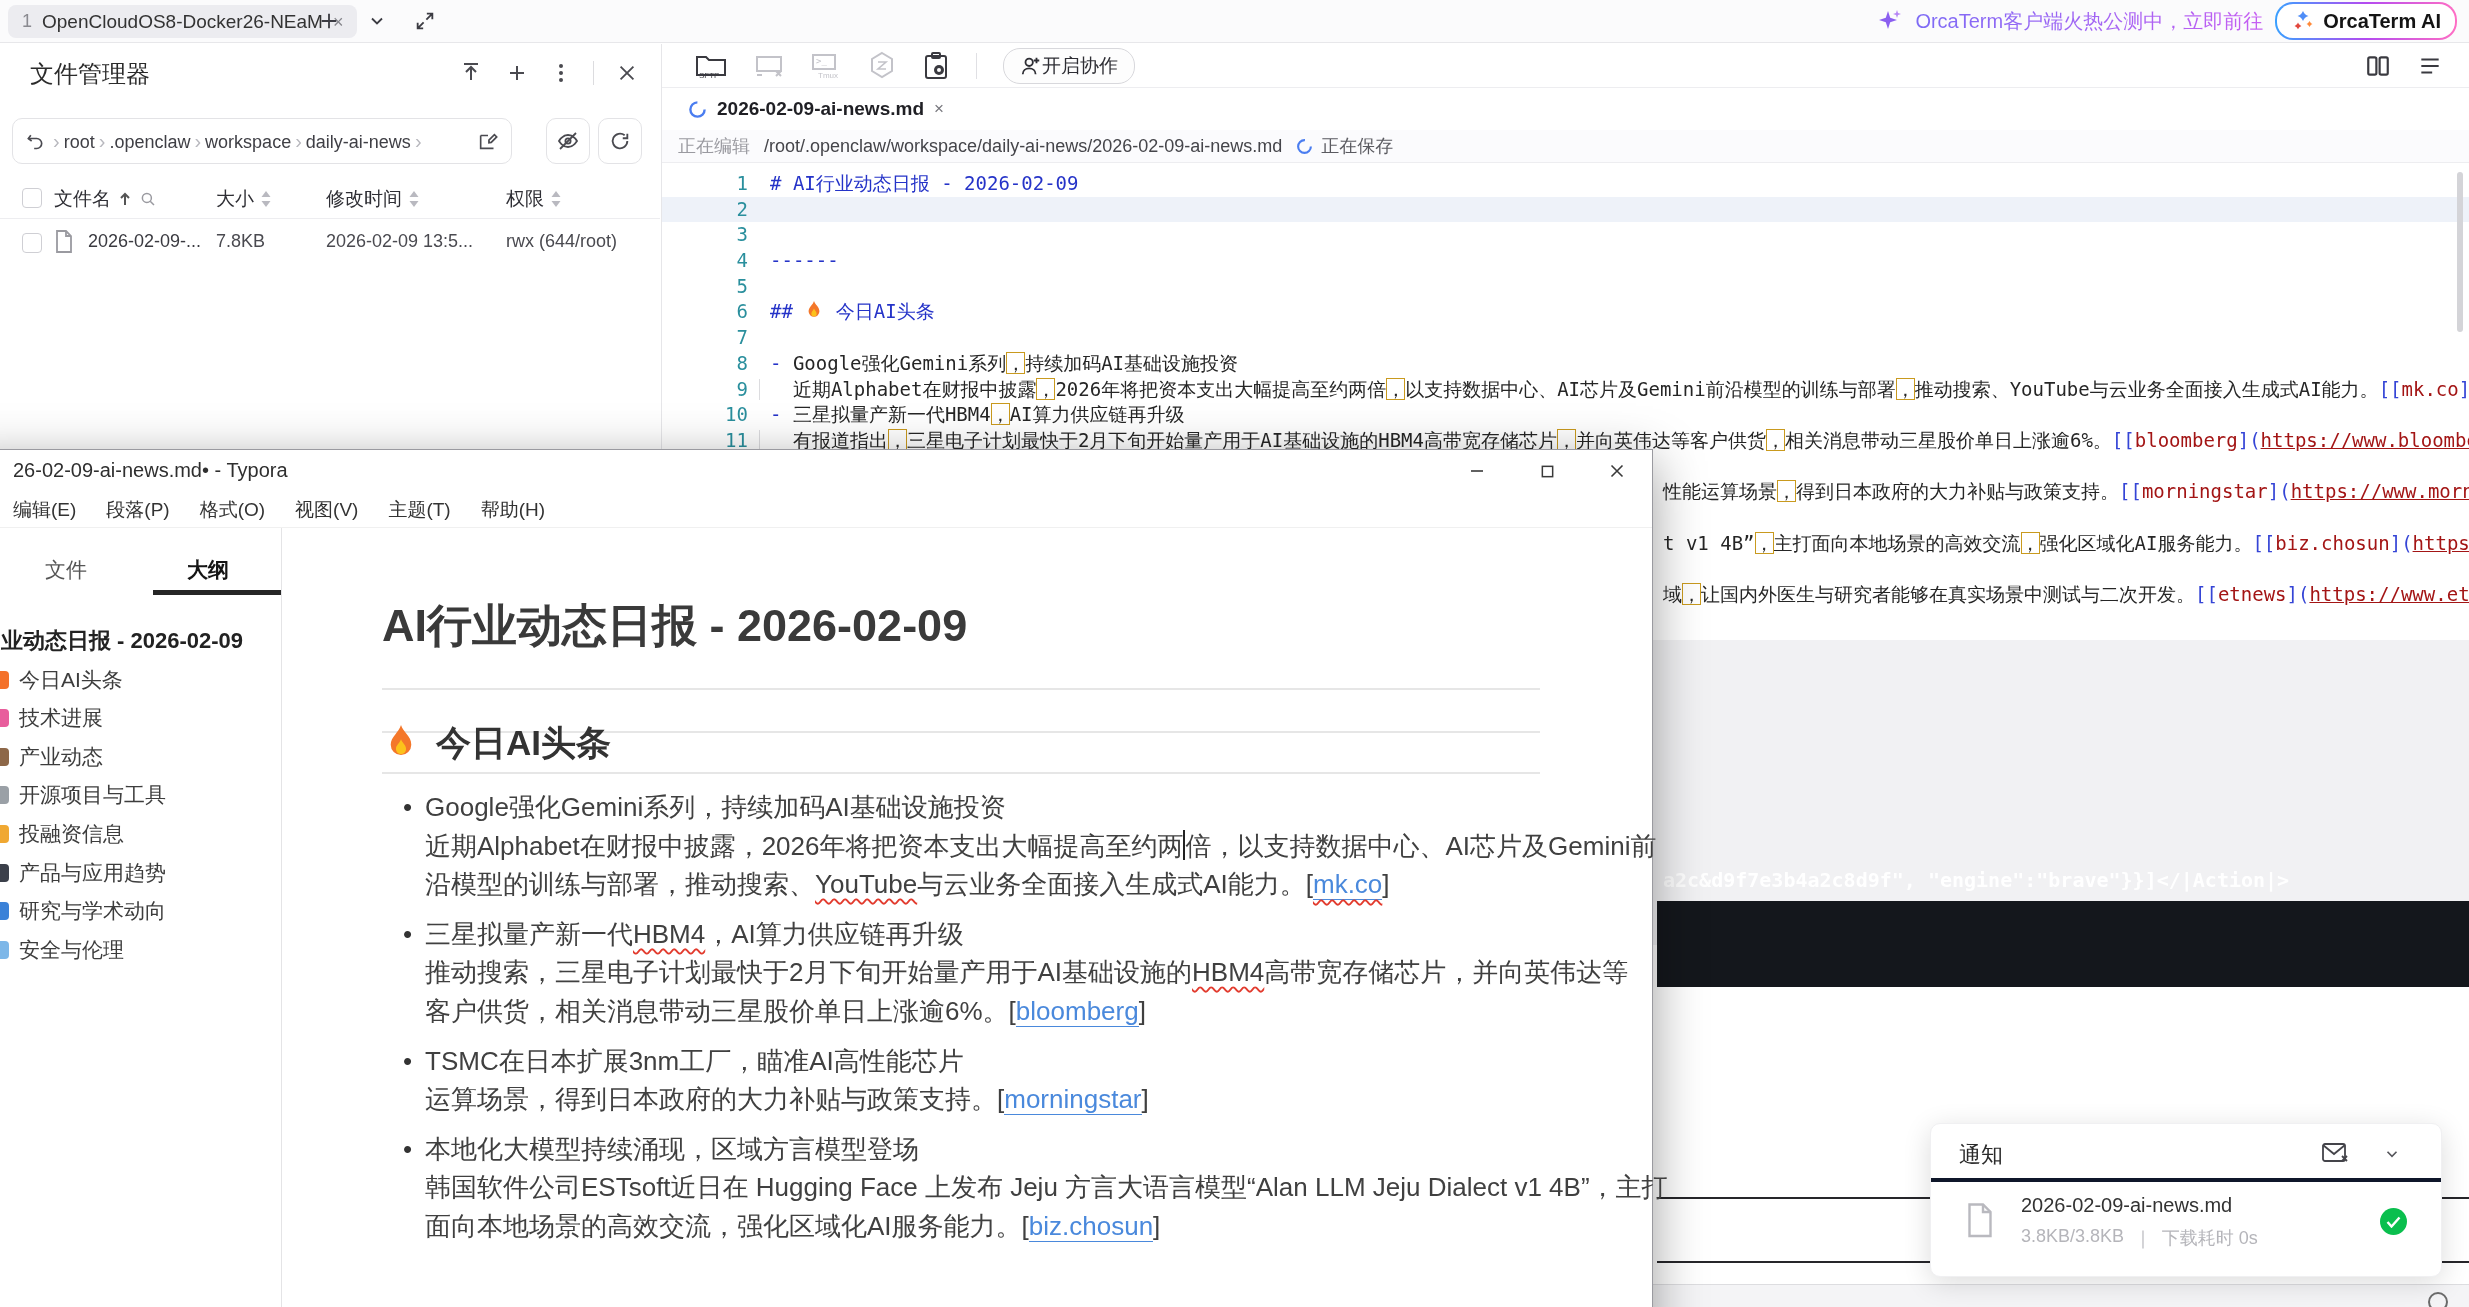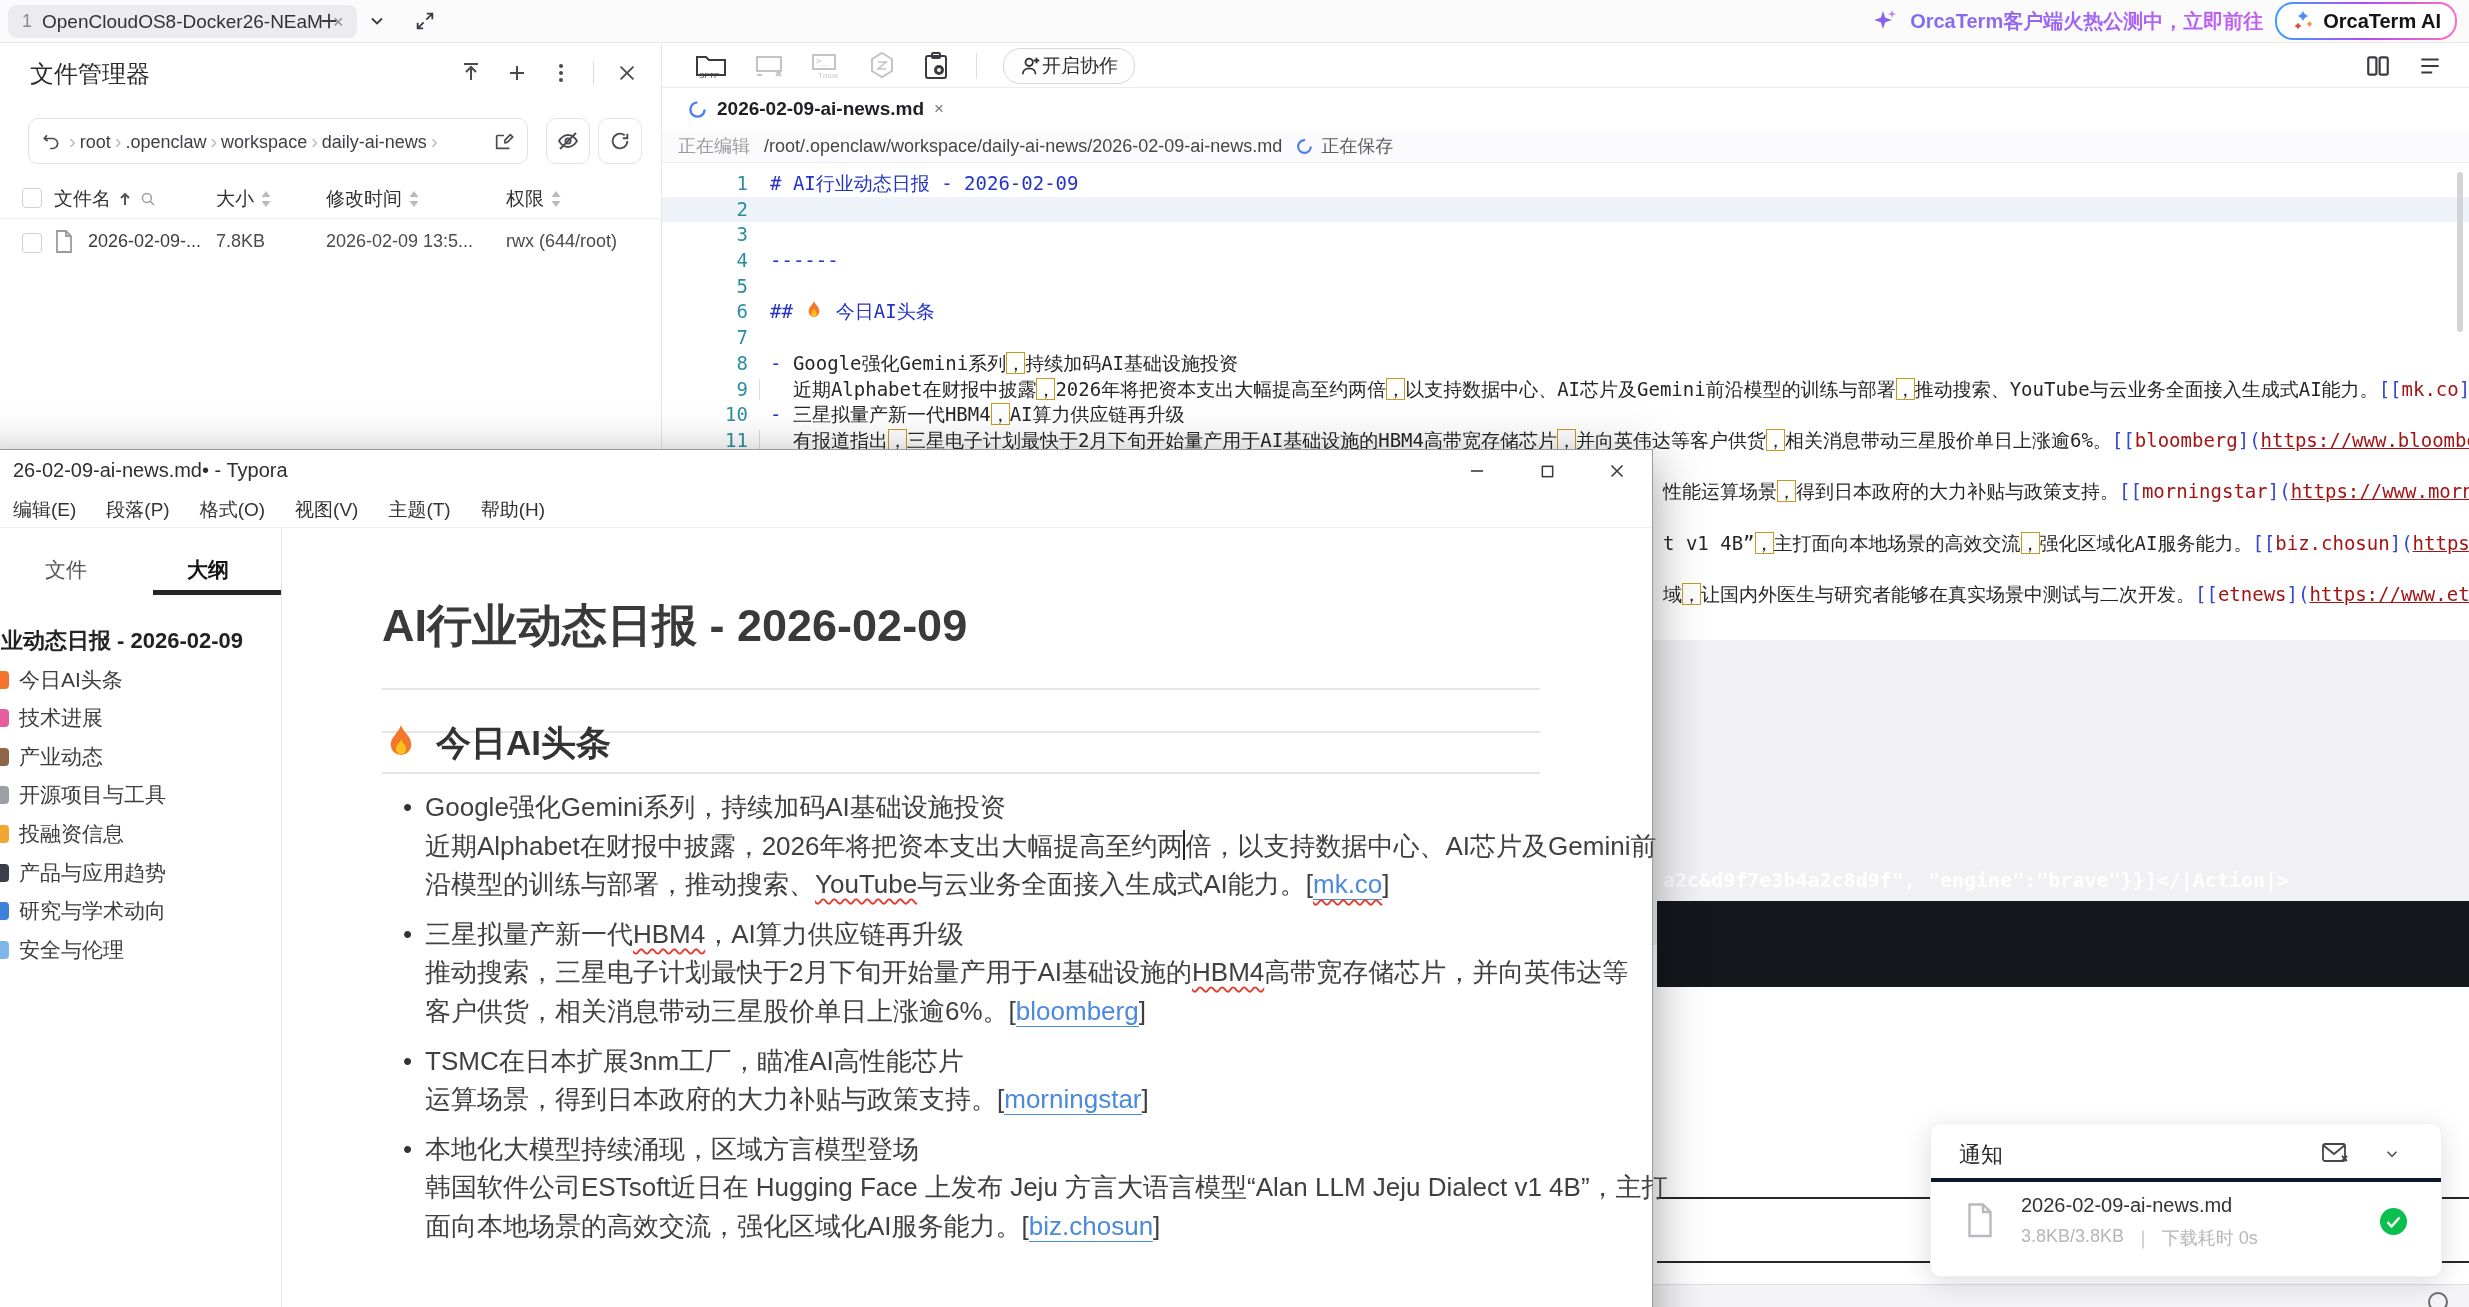--- a/index.html
+++ b/index.html
@@ -8,35 +8,35 @@
 
   
   #topbar{position:absolute;left:0;top:0;width:2469px;height:42px;background:#fbfbfc;border-bottom:1px solid #e7e7ea;}
   .top-tab{position:absolute;left:8px;top:5px;height:33px;background:#ececf0;border-radius:8px;display:flex;align-items:center;gap:10px;padding:0 14px;}
   .top-tab .idx{color:#8a8a90;font-size:18px;}
   .top-tab .ttl{color:#333;font-size:19px;}
   .top-tab .x{color:#86868c;font-size:18px;line-height:1;}
   .topbar-icons{position:absolute;left:316px;top:0;height:42px;display:flex;align-items:center;gap:22px;}
   .tbi{width:26px;height:26px;color:#3c3c43;display:flex;align-items:center;justify-content:center;}
   .promo{position:absolute;right:12px;top:0;height:42px;display:flex;align-items:center;gap:12px;}
-  .promo-text{font-size:20px;font-weight:bold;background:linear-gradient(90deg,#7d6bf5,#c55ef2);
+  .promo-text{font-size:20px;font-weight:normal;background:linear-gradient(90deg,#7d6bf5,#c55ef2);
     -webkit-background-clip:text;background-clip:text;color:transparent;}
   .ai-pill{height:34px;border-radius:18px;display:flex;align-items:center;gap:8px;padding:0 14px;
     background:linear-gradient(#fff,#fff) padding-box,linear-gradient(90deg,#39a0ff,#b44bf0,#ff6ec4) border-box;
     border:2px solid transparent;}
   .ai-pill span{font-size:20px;color:#141414;font-weight:bold;}
 
   
   #fm{position:absolute;left:0;top:44px;width:660px;height:406px;background:#fff;}
   #fm-title{position:absolute;left:30px;top:14px;font-size:24px;color:#2b2b2b;}
   .fm-icons{position:absolute;right:22px;top:14px;display:flex;align-items:center;gap:22px;height:30px;}
   .fm-icons .vdiv{width:1px;height:24px;background:#dcdcdf;}
   .icon-btn{color:#4a4a50;display:flex;align-items:center;justify-content:center;}
   .crumb-bar{position:absolute;left:12px;top:74px;width:500px;height:46px;border:1.5px solid #e3e3e6;border-radius:10px;
-    display:flex;align-items:center;gap:4px;padding:0 12px;box-sizing:border-box;margin-left:16px;}
+    display:flex;align-items:center;gap:4px;padding:0 12px;box-sizing:border-box;}
   .bc-sep{color:#b8b8be;font-size:20px;padding:0 4px;}
   .bc-item{color:#3f3f45;font-size:18px;}
   .sq-btn{position:absolute;top:74px;width:44px;height:46px;border:1.5px solid #e3e3e6;border-radius:10px;
     display:flex;align-items:center;justify-content:center;box-sizing:border-box;color:#4a4a50;}
   .fm-th{position:absolute;left:0;top:134px;width:660px;height:40px;border-bottom:1px solid #ededf0;font-size:19px;color:#2f2f35;}
   .fm-row{position:absolute;left:0;top:176px;width:660px;height:46px;font-size:18px;color:#4a4a50;}
   .cbx{position:absolute;left:22px;width:18px;height:18px;border:1.5px solid #cfcfd4;border-radius:4px;background:#fff;}
   .col-name{left:54px;}.col-size{left:216px;}.col-time{left:326px;}.col-perm{left:506px;}
   .hcell{position:absolute;top:8px;display:flex;align-items:center;gap:6px;justify-content:center;}
   .rcell{position:absolute;top:11px;}

